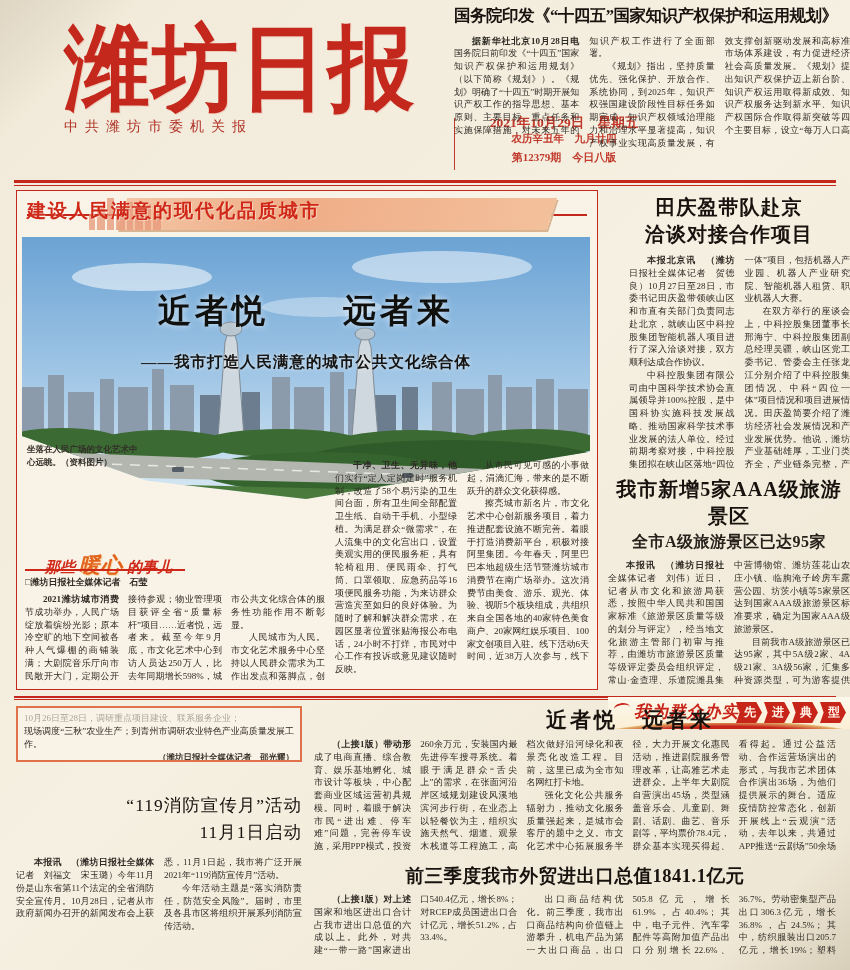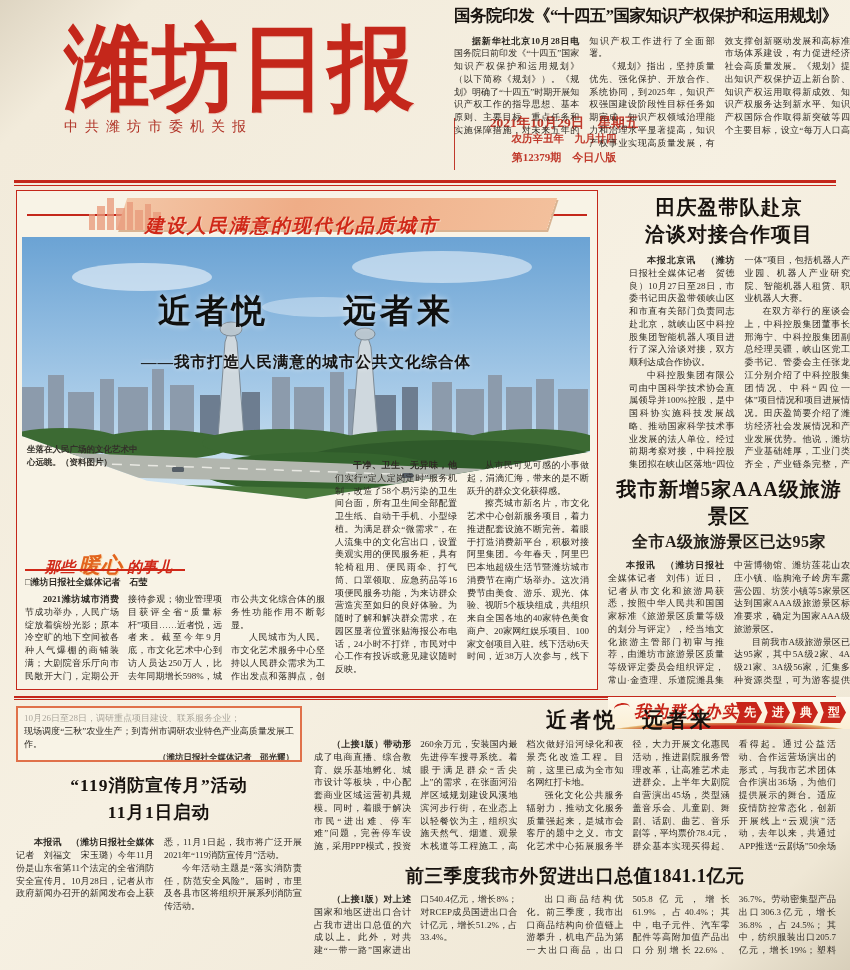--- a/index.html
+++ b/index.html
@@ -36,22 +36,22 @@
 
   
   .main-row{position:relative;height:502px;}
   .feature-box{position:absolute;left:2px;top:0;width:580px;height:498px;border:1.5px solid #c4271b;background:#f8f3e6;}
   .banner{position:relative;margin:7px 10px 0 10px;height:34px;}
   .banner .bline{position:absolute;top:16px;left:0;right:0;height:2px;background:#c4271b;}
   .banner .bshape{position:absolute;left:95px;right:35px;top:0;height:32px;
                   background:linear-gradient(90deg,#f3c6a6,#efad87 40%,#f3c09c);
                   transform:skewX(-18deg);box-shadow:2px 2px 0 #d8b493;}
   .banner .bcity{position:absolute;left:60px;top:-4px;width:90px;height:36px;opacity:.85;}
-  .banner .btext{position:absolute;left:0;right:30px;top:15px;text-align:center;font-size:19px;font-weight:900;
-                 font-style:italic;color:#d02818;letter-spacing:2px;white-space:nowrap;
+  .banner .btext{position:absolute;left:0;right:30px;top:0;text-align:left;font-size:19px;font-weight:900;
+                 color:#d02818;letter-spacing:2px;white-space:nowrap;
                  text-shadow:1px 1px 0 #fff6;}
   .photo-wrap{position:absolute;left:5px;top:46px;width:568px;height:262px;
               clip-path:polygon(0 0,100% 0,100% 82%,50% 100%,22% 93%,0 76%);}
   .photo-wrap svg{display:block;}
   .photo-head{position:absolute;left:0;right:0;top:52px;text-align:center;pointer-events:none;}
   .photo-head .h1{font-size:33px;font-weight:900;color:#10100f;letter-spacing:4px;text-shadow:0 0 6px #ffffffaa;}
   .photo-head .h2{font-size:15.5px;font-weight:800;color:#151413;margin-top:18px;letter-spacing:1px;text-shadow:0 0 5px #ffffffaa;}
   .caption{position:absolute;left:10px;top:252px;width:118px;font-size:8.5px;font-weight:700;color:#33302a;line-height:1.5;}
   .heart-head{position:absolute;left:8px;top:360px;width:170px;white-space:nowrap;margin-left:20px;}
   .heart-head .hp{font-size:15px;font-weight:900;color:#d02818;font-style:italic;}
@@ -80,21 +80,21 @@
 
   .rule-red{border-top:2.5px solid #c4271b;border-bottom:1px solid #c4271b;height:1px;margin:4px 0;}
 
   
   .bottom-row{position:relative;height:262px;}
   .bottom-left{position:absolute;left:2px;top:2px;width:286px;}
   .brief-box{border:2px solid #e0714a;padding:4px 6px;height:44px;overflow:hidden;background:#f8f3e6;}
   .brief-box .ghost{opacity:.4;filter:blur(.4px);}
   .brief-box .para{text-indent:0;}
   .brief-byline{text-align:right;font-size:8.5px;font-weight:700;color:#3a352d;margin-top:2px;}
-  .fire-head{margin-top:10px;text-align:center;font-size:17.5px;font-weight:700;color:#16110d;line-height:1.55;letter-spacing:1px;}
+  .fire-head{margin-top:30px;text-align:right;font-size:17.5px;font-weight:400;color:#16110d;line-height:1.55;letter-spacing:1px;}
   .fire-cols{margin-top:10px;column-count:2;column-gap:10px;height:118px;overflow:hidden;}
 
   .bottom-right{position:absolute;left:300px;right:0;top:2px;}
   .jump-head{text-align:center;font-size:21px;font-weight:900;color:#17120e;letter-spacing:3px;margin:0 0 4px 110px;}
   .jump-cols{column-count:5;column-gap:9px;height:118px;overflow:hidden;}
   .trade-head{text-align:center;font-size:18.5px;font-weight:900;color:#17120e;margin:7px 0 5px 0;letter-spacing:0.5px;}
   .trade-cols{column-count:5;column-gap:9px;height:76px;overflow:hidden;}
 </style>
 </head>
 <body>

